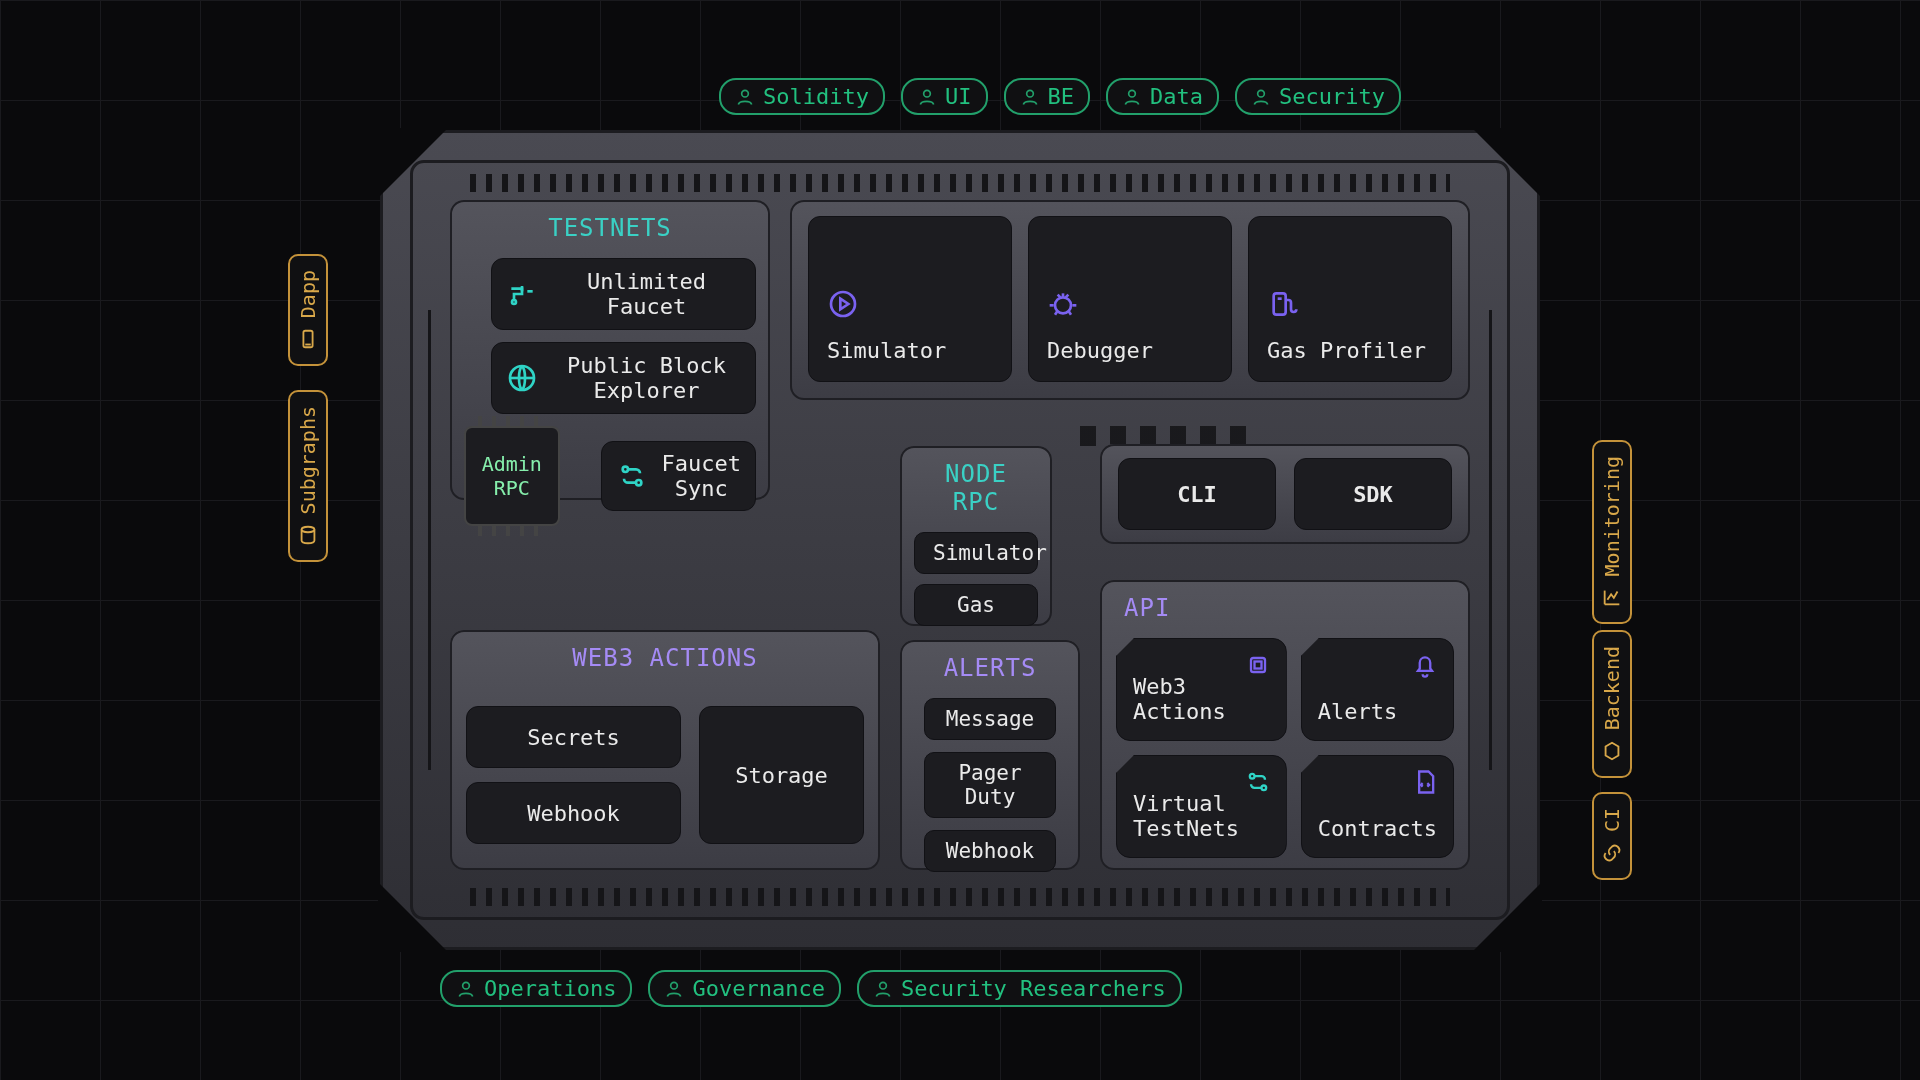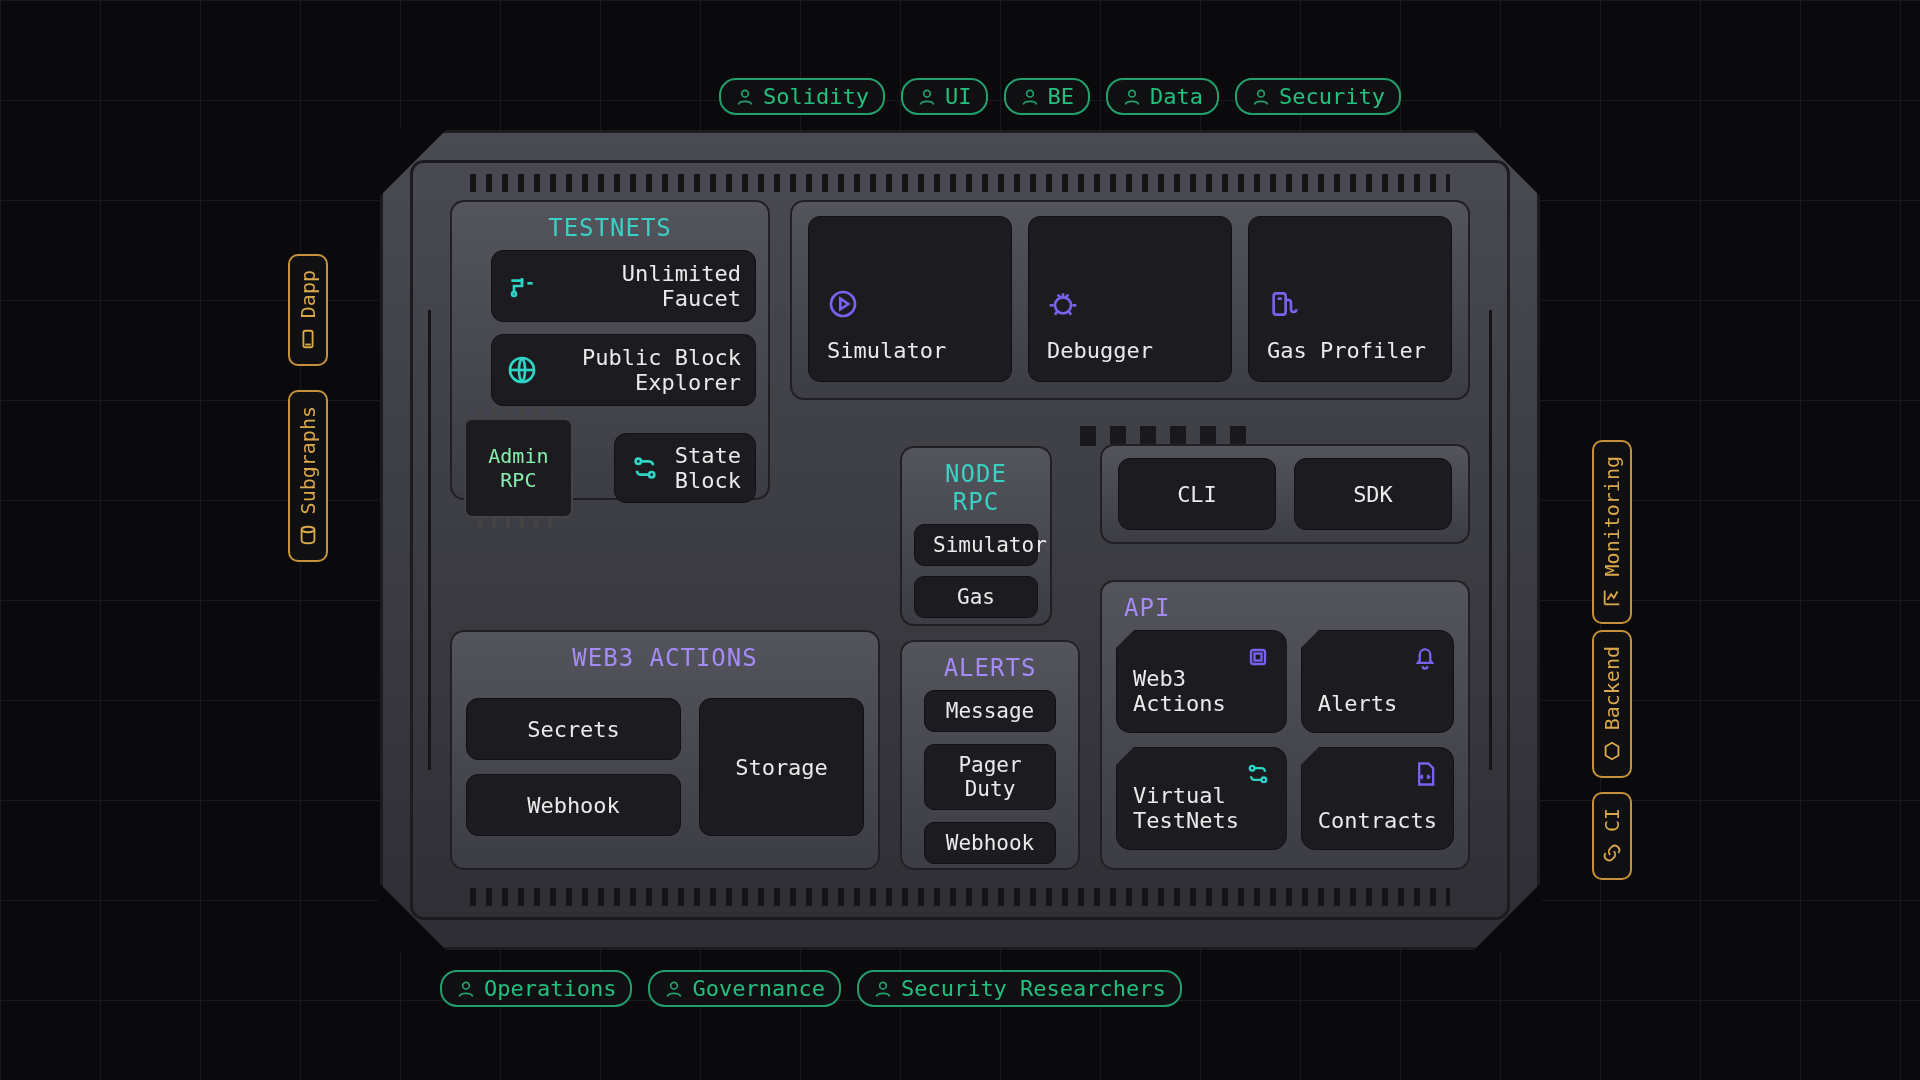--- a/index.html
+++ b/index.html
@@ -70,35 +70,35 @@
   
   .inner{
     position:absolute;inset:70px;
     border-radius:10px;
   }
   
   .panel{
     position:absolute;border-radius:14px;background:linear-gradient(180deg,#54545c,#3c3c44);
     box-shadow:inset 0 0 0 2px #1f1f24;
   }
-  .panel .title{font-size:24px;letter-spacing:1px;padding:14px 24px 8px;}
+  .panel .title{font-size:24px;letter-spacing:1px;padding:14px 24px 16px;}
   .panel.testnets .title{color:#3ad1c5;text-align:center}
   .panel.devexp .title{color:#a58bf5}
   .panel.node .title{color:#3ad1c5;text-align:center}
   .panel.web3 .title{color:#a58bf5;text-align:center}
   .panel.alerts .title{color:#a58bf5;text-align:center}
   .panel.api .title{color:#a58bf5}
   
   .card{
     background:#1c1c20;border-radius:12px;border:1px solid #111115;
     color:#eaeaea;font-size:22px;
     display:flex;align-items:center;justify-content:center;text-align:center;
     padding:10px 14px;position:relative;
   }
-  .card.left{justify-content:flex-start;text-align:right;gap:14px;margin-left:27px;}
+  .card.left{justify-content:flex-start;text-align:center;gap:14px;margin-left:27px;}
   .card.col{flex-direction:column;align-items:flex-start;justify-content:flex-end;gap:18px;padding:18px;}
   .pill{background:#1c1c20;border-radius:10px;border:1px solid #111115;
     color:#eaeaea;font-size:21px;padding:8px 18px;text-align:center;}
   .ic{width:32px;height:32px;flex:none;}
   .ic *{stroke-width:2;fill:none;}
   .teal *{stroke:#2fd4c6}
   .violet *{stroke:#7a62f0}
   
   .chip{
     background:#1c1c20;border:2px solid #444;border-radius:8px;
@@ -269,21 +269,21 @@
             <div class="chip">
               <span>Admin RPC</span>
             </div>
             <div class="card left" style="height:70px;flex:1">
               <svg class="ic teal" viewBox="0 0 24 24">
                   <circle cx="7" cy="7" r="2"></circle>
                   <circle cx="17" cy="17" r="2"></circle>
                   <path d="M9 7h6a3 3 0 0 1 3 3"></path>
                   <path d="M15 17H9a3 3 0 0 1-3-3"></path>
                 </svg>
-              <span>State Block</span>
+              <span>Faucet Sync</span>
             </div>
           </div>
         </div>
       </div>
 
       <div class="panel devexp" style="left:340px;top:0;right:0;height:200px;">
         <div style="display:flex;gap:16px;height:100%;padding:0 18px 18px 18px;">
           <div class="card col" style="flex:1;margin-top:16px">
             <svg class="ic violet" viewBox="0 0 24 24">
                 <circle cx="12" cy="12" r="9"></circle>
@@ -317,21 +317,21 @@
 
       <div class="panel node" style="left:450px;top:246px;width:152px;height:180px;">
         <div class="title">NODE RPC</div>
         <div style="display:flex;flex-direction:column;gap:10px;padding:0 14px">
           <div class="pill">Simulator</div>
           <div class="pill">Gas</div>
         </div>
       </div>
 
       <div class="panel" style="left:650px;top:244px;right:0;height:100px;">
-        <div style="display:flex;gap:18px;padding:14px 18px;height:100%;">
+        <div style="display:flex;gap:18px;padding:14px 18px;height:100%;font-weight:bold;">
           <div class="card" style="flex:1">CLI</div>
           <div class="card" style="flex:1">SDK</div>
         </div>
       </div>
 
       <div class="panel web3" style="left:0;top:430px;width:430px;height:240px;">
         <div class="title">WEB3 ACTIONS</div>
         <div style="display:flex;gap:18px;padding:18px 16px;height:174px">
           <div style="display:flex;flex-direction:column;gap:14px;width:215px">
             <div class="card" style="flex:1">Secrets</div>

